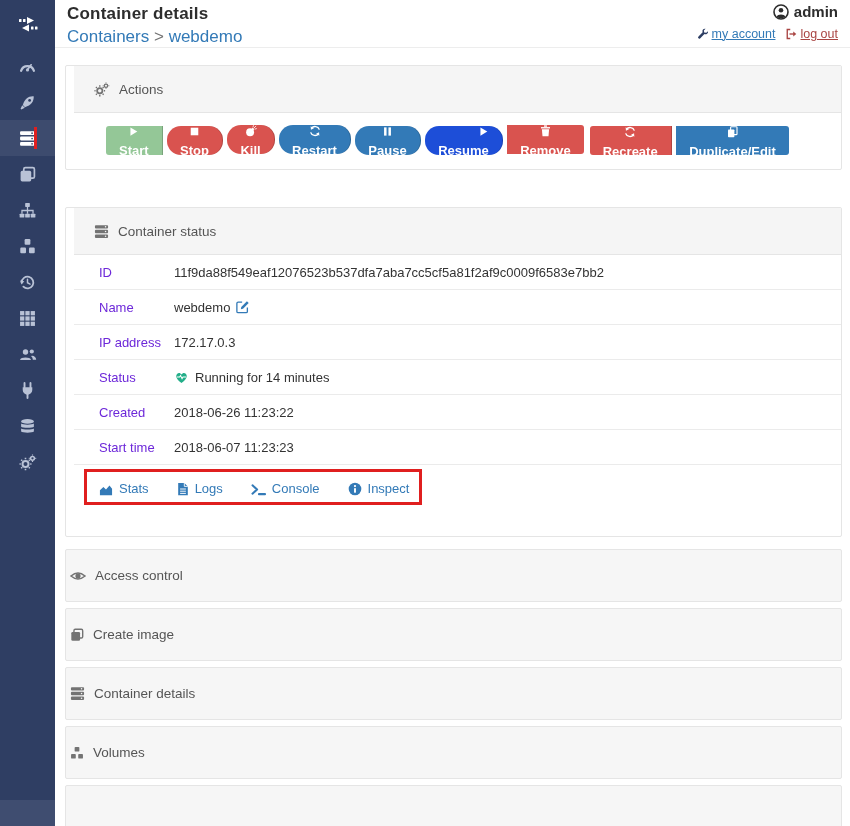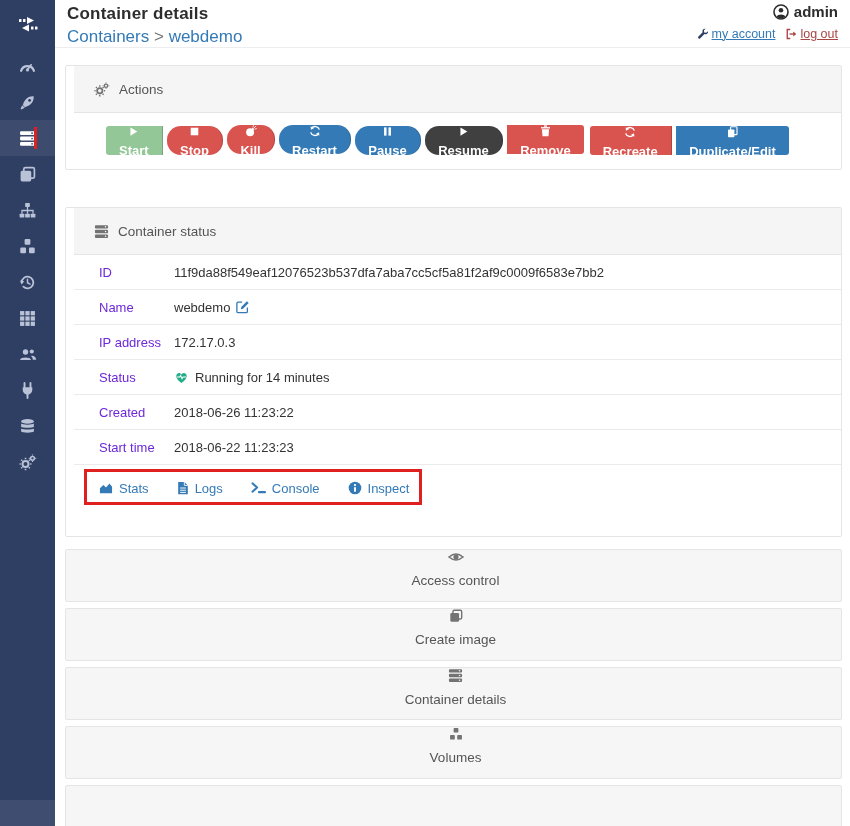--- a/index.html
+++ b/index.html
@@ -38,36 +38,36 @@
   .btnrow { display:flex; align-items:center; }
   .btn { height:29px; padding:0 13px; color:#fff; font-size:13px; font-weight:bold; font-family:"Liberation Sans",sans-serif; border:none; display:inline-flex; align-items:center; gap:6px; cursor:pointer;flex-direction:column; }
   .btn .i { color:#fff; }
   .grp .btn { border-right:1px solid rgba(0,0,0,.18);border-radius:14px; }
   .grp .btn:first-child { border-radius:3px 0 0 3px; }
   .grp .btn:last-child { border-right:none; border-radius:0 3px 3px 0; }
   .gap { width:6px; }
   .b-success-dis { background:#94c797; }
   .b-danger { background:#d9534f; }
   .b-primary { background:#337ab7; }
-  .b-primary-dis { background:#404040; }
+  .b-primary-dis { background:#1d4ed8;align-items:flex-end; }
 
   
   .panel.status { margin-top:37px; position:relative; }
   .trow { display:flex; min-height:35px; align-items:center; border-bottom:1px solid #ebebeb; font-size:13px; }
   .trow .tl { width:100px; padding-left:25px; flex:none; color:#6d28d9; }
   .trow .tv { color:#333; display:flex; align-items:center; gap:6px; word-break:break-all; padding-right:16px; }
   .edit-ic { color:#337ab7; cursor:pointer; }
   .hb { color:#23ae89; }
   .links-row { position:relative; height:46px; display:flex; align-items:center; gap:28px; padding-left:25px; font-size:13px; }
-  .qlink { color:#337ab7; text-decoration:none; cursor:pointer; display:inline-flex; align-items:flex-start; gap:6px; }
+  .qlink { color:#337ab7; text-decoration:none; cursor:pointer; display:inline-flex; align-items:flex-end; gap:6px; }
   .red-box { position:absolute; left:10px; top:4px; width:338px; height:36px; border:3px solid #e01f1f; pointer-events:none; }
   .status-pad { height:25px; }
 
   
-  .cpanel { height:53px; background:#f6f6f6; border:1px solid #e5e5e5; border-radius:2px; display:flex; align-items:center; gap:9px; padding-left:4px; font-size:13.5px; color:#555; margin-top:6px; cursor:pointer;flex-direction:column; }
+  .cpanel { height:53px; background:#f6f6f6; border:1px solid #e5e5e5; border-radius:2px; display:flex; align-items:center; gap:9px; padding-left:4px; font-size:13.5px; color:#555; margin-top:6px; cursor:pointer; }
   .cpanel.first { margin-top:12px; }
   .cpanel .i { color:#737373; }
 </style>
 </head>
 <body>
 
 <div class="sidebar">
   <div class="logo-box">
     <span>
       <svg class="i" width="24" height="20" viewBox="0 0 24 20">
@@ -431,21 +431,21 @@
           </span>
         <span>Running for 14 minutes</span>
       </span>
     </div>
     <div class="trow">
       <span class="tl">Created</span>
       <span class="tv">2018-06-26 11:23:22</span>
     </div>
     <div class="trow">
       <span class="tl">Start time</span>
-      <span class="tv">2018-06-22 11:23:23</span>
+      <span class="tv">2018-06-07 11:23:23</span>
     </div>
 
     <div class="links-row">
       <a class="qlink">
         <span>
             <svg class="i" width="14" height="13" viewBox="0 0 16 15">
               <polygon points="1,14 1,8.5 5,4.5 8,7.5 12,3 15,6.5 15,14" fill="currentColor"></polygon>
             </svg>
           </span>
         <span>Stats</span>

